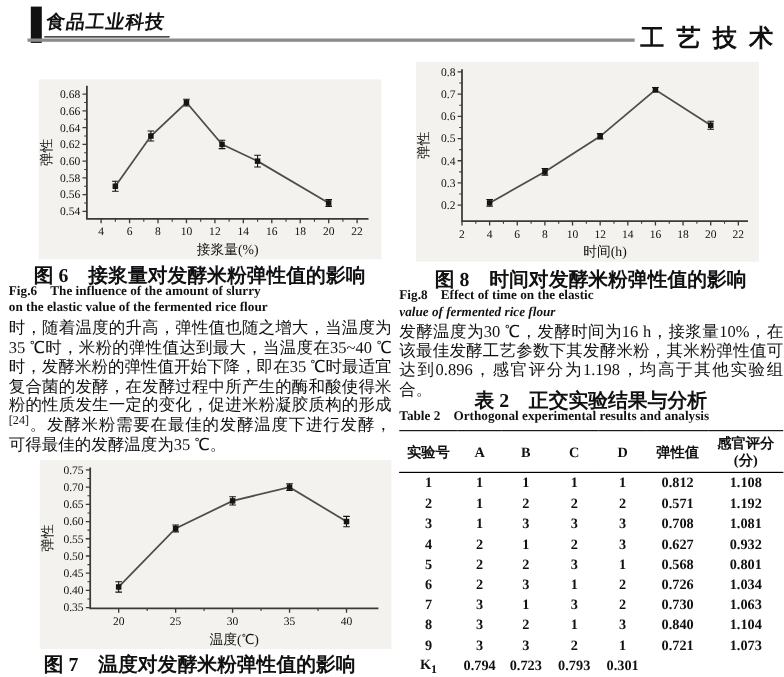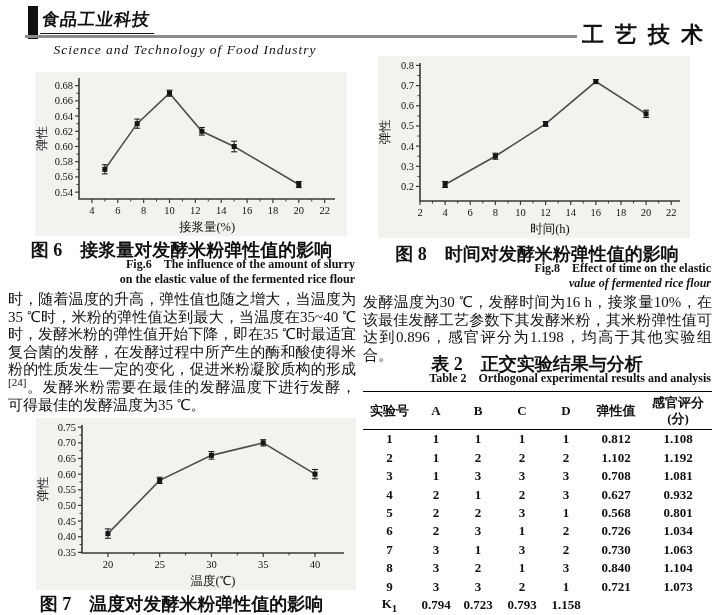--- a/index.html
+++ b/index.html
@@ -10,41 +10,40 @@
   .logo-bar{left:28px;top:6px;width:10px;height:33px;background:#111;}
   .logo-text{left:42px;top:8px;font-size:17px;font-weight:700;transform:skewX(-8deg);
              border-bottom:1.5px solid #111;padding:0 6px 2px 0;letter-spacing:1px;}
   .gray-rule{left:25px;top:35px;width:552px;height:3px;background:#8c8c8c;}
   .journal-en{left:45px;top:42px;width:280px;text-align:center;font-style:italic;
               font-size:13.5px;letter-spacing:1px;}
   .section-title{left:582px;top:20px;width:131px;font-size:22px;font-weight:700;
                  letter-spacing:11px;white-space:nowrap;}
   
   .cap-cn{font-size:18px;font-weight:700;text-align:center;}
-  .cap-en{font-size:12px;font-weight:700;text-align:right;}
+  .cap-en{font-size:12px;font-weight:700;text-align:left;}
   .para{font-size:15px;line-height:17.6px;text-align:justify;text-justify:inter-character;}
   .para sup{font-size:11px;line-height:0;margin-top:43px;}
   
   .t2{border-collapse:collapse;table-layout:fixed;width:349px;
       font-size:13px;font-weight:700;}
   .t2 th,.t2 td{padding:0;text-align:center;font-weight:700;vertical-align:middle;}
   .t2 thead th{border-top:1.6px solid #000;border-bottom:1.6px solid #000;
                padding:3px 0;line-height:1.2;}
   .t2 tbody td{height:18.4px;}
   svg text{font-family:"Liberation Serif", serif;}
 </style>
 </head>
 <body>
 
 <div class="page">
 
   <div class="abs logo-bar"></div>
   <div class="abs logo-text">食品工业科技</div>
   <div class="abs gray-rule"></div>
-  <div class="abs journal-en">Science  and  Technology  of  Food  Industry</div>
   <div class="abs section-title">工艺技术</div>
 
   <svg class="abs" id="fig6" style="left:35px;top:72px;" width="312" height="164">
       <rect x="0" y="0" width="312" height="164" fill="#f3f2ee"></rect>
       <path d="M 44 6 L 44 127 L 300 127" stroke="#3a3a3a" stroke-width="1.6" fill="none"></path>
       <line x1="56.92929292929293" y1="127" x2="56.92929292929293" y2="131" stroke="#3a3a3a" stroke-width="1.2"></line>
       <text x="56.92929292929293" y="142" text-anchor="middle" font-size="10.5" fill="#111">4</text>
       <line x1="69.85858585858585" y1="127" x2="69.85858585858585" y2="129.5" stroke="#3a3a3a" stroke-width="1"></line>
       <line x1="82.78787878787878" y1="127" x2="82.78787878787878" y2="131" stroke="#3a3a3a" stroke-width="1.2"></line>
       <text x="82.78787878787878" y="142" text-anchor="middle" font-size="10.5" fill="#111">6</text>
@@ -317,21 +316,21 @@
           <td>1</td>
           <td>0.812</td>
           <td>1.108</td>
         </tr>
         <tr>
           <td>2</td>
           <td>1</td>
           <td>2</td>
           <td>2</td>
           <td>2</td>
-          <td>1.102</td>
+          <td>0.571</td>
           <td>1.192</td>
         </tr>
         <tr>
           <td>3</td>
           <td>1</td>
           <td>3</td>
           <td>3</td>
           <td>3</td>
           <td>0.708</td>
           <td>1.081</td>
@@ -388,20 +387,20 @@
           <td>2</td>
           <td>1</td>
           <td>0.721</td>
           <td>1.073</td>
         </tr>
         <tr>
           <td>K<sub>1</sub></td>
           <td>0.794</td>
           <td>0.723</td>
           <td>0.793</td>
-          <td>1.158</td>
+          <td>0.301</td>
           <td></td>
           <td></td>
         </tr>
       </tbody>
   </table>
 
 </div>
 
 </body></html>

